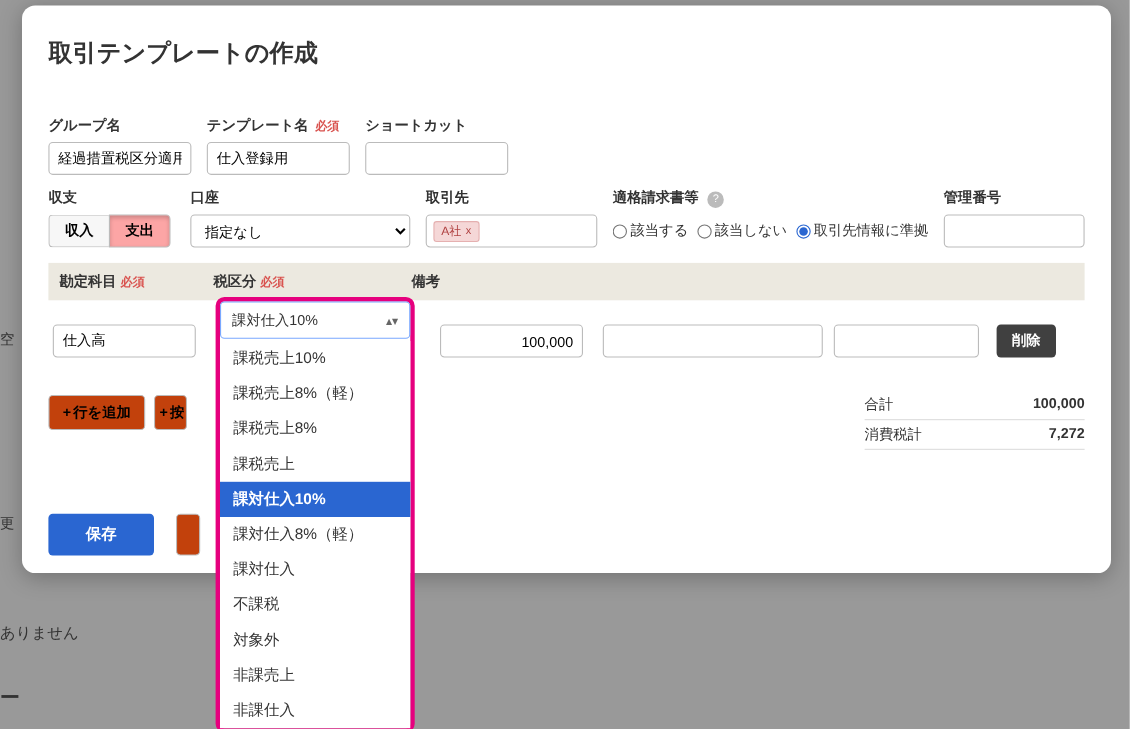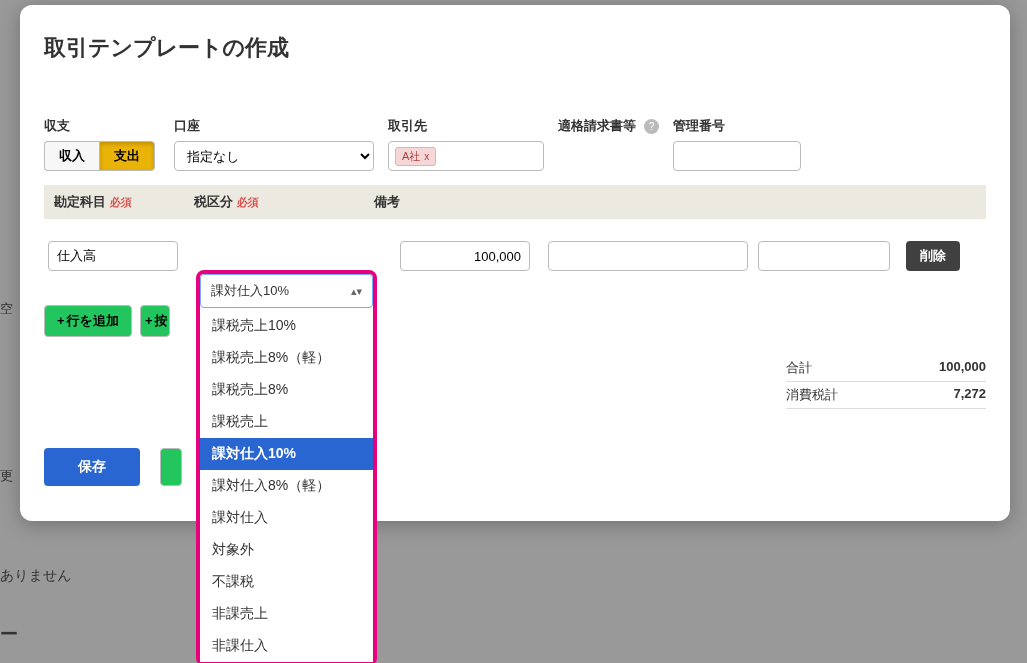--- a/index.html
+++ b/index.html
@@ -78,21 +78,21 @@
     border: 1px solid #bbb;
     padding: 5px 14px;
     font-size: 13px;
     font-weight: bold;
     background: #f7f7f7;
     cursor: pointer;
     height: 30px;
   }
   .btn-toggle.left { border-radius: 4px 0 0 4px; border-right: none; }
   .btn-toggle.right { border-radius: 0 4px 4px 0; }
-  .btn-toggle.active { background: #eab308; box-shadow: inset 0 2px 4px rgba(0,0,0,0.2); }
+  .btn-toggle.active { background: #fca5a5; box-shadow: inset 0 2px 4px rgba(0,0,0,0.2); }
   .tag-chip {
     display: inline-flex;
     align-items: center;
     gap: 4px;
     background: #f5d7d7;
     border: 1px solid #e5b0b0;
     color: #b04040;
     border-radius: 3px;
     padding: 1px 6px;
     font-size: 11px;
@@ -146,21 +146,21 @@
     cursor: pointer;
     margin-left: 10px;
   }
   .actions-row {
     display: flex;
     gap: 8px;
     margin-top: 28px;
   }
   .secondary-btn {
     border: 1px solid #bbb;
-    background: #22c55e;
+    background: #c2410c;
     padding: 6px 12px;
     border-radius: 4px;
     font-size: 13px;
     font-weight: bold;
     cursor: pointer;
   }
   .plus-icon { font-weight: bold; margin-right: 2px; }
   .totals {
     position: absolute;
     right: 24px;
@@ -171,21 +171,21 @@
     display: flex;
     justify-content: space-between;
     padding: 4px 0;
     border-bottom: 1px solid #ddd;
     font-size: 13px;
   }
   .totals-row .label-t { font-weight: normal; }
   .totals-row .val { font-weight: bold; }
   .save-row {
     position: absolute;
-    bottom: 35px;
+    bottom: 16px;
     left: 24px;
     display: flex;
     gap: 20px;
   }
   .primary-btn {
     background: #2a66d1;
     color: #fff;
     border: none;
     border-radius: 4px;
     padding: 10px 34px;
@@ -238,20 +238,41 @@
 
 <div class="backdrop-text bt1">空</div>
 <div class="backdrop-text bt2">更</div>
 <div class="backdrop-text bt3">ありません</div>
 <div class="backdrop-text bt4">ー</div>
 
 <div class="modal">
 
   <h1 class="dialog-title">取引テンプレートの作成</h1>
 
+  <div class="row">
+    <div class="field-col" style="width:130px">
+      <div class="label-row">
+          <span class="label">グループ名</span>
+        </div>
+      <input type="text" style="width: 130px;" value="経過措置税区分適用">
+    </div>
+    <div class="field-col" style="width:130px">
+      <div class="label-row">
+        <span class="label">テンプレート名</span>
+        <span class="required">必須</span>
+      </div>
+      <input type="text" style="width: 130px;" value="仕入登録用">
+    </div>
+    <div class="field-col" style="width:130px">
+      <div class="label-row">
+          <span class="label">ショートカット</span>
+        </div>
+      <input type="text" style="width: 130px;" value="">
+    </div>
+  </div>
 
   <div class="section-divider"></div>
 
   <div class="row">
     <div class="field-col" style="width:116px">
       <div class="label-row">
           <span class="label">収支</span>
         </div>
       <div class="btn-toggle-group">
         <button class="btn-toggle left">収入</button>
@@ -274,20 +295,34 @@
         <span class="tag-chip">
           <span>A社</span>
           <span class="x">x</span>
         </span>
       </div>
     </div>
     <div class="field-col">
       <div class="label-row">
         <span class="label">適格請求書等</span>
         <span class="help-icon">?</span>
+      </div>
+      <div class="radio-row" style="height:30px">
+        <label class="radio-item">
+          <input type="radio" name="qinv" style="">
+          <span>該当する</span>
+        </label>
+        <label class="radio-item">
+          <input type="radio" name="qinv" style="">
+          <span>該当しない</span>
+        </label>
+        <label class="radio-item">
+          <input type="radio" name="qinv" checked="" style="">
+          <span>取引先情報に準拠</span>
+        </label>
       </div>
     </div>
     <div class="field-col" style="width:128px">
       <div class="label-row">
           <span class="label">管理番号</span>
         </div>
       <input type="text" style="width: 128px;" value="">
     </div>
   </div>
 
@@ -354,18 +389,18 @@
     <span class="caret">▴▾</span>
   </div>
   <div class="tax-list" id="tax-list">
       <div class="tax-option">課税売上10%</div>
       <div class="tax-option">課税売上8%（軽）</div>
       <div class="tax-option">課税売上8%</div>
       <div class="tax-option">課税売上</div>
       <div class="tax-option selected">課対仕入10%</div>
       <div class="tax-option">課対仕入8%（軽）</div>
       <div class="tax-option">課対仕入</div>
+      <div class="tax-option">不課税</div>
       <div class="tax-option">対象外</div>
-      <div class="tax-option">不課税</div>
       <div class="tax-option">非課売上</div>
       <div class="tax-option">非課仕入</div>
     </div>
 </div>
 
 </body></html>

